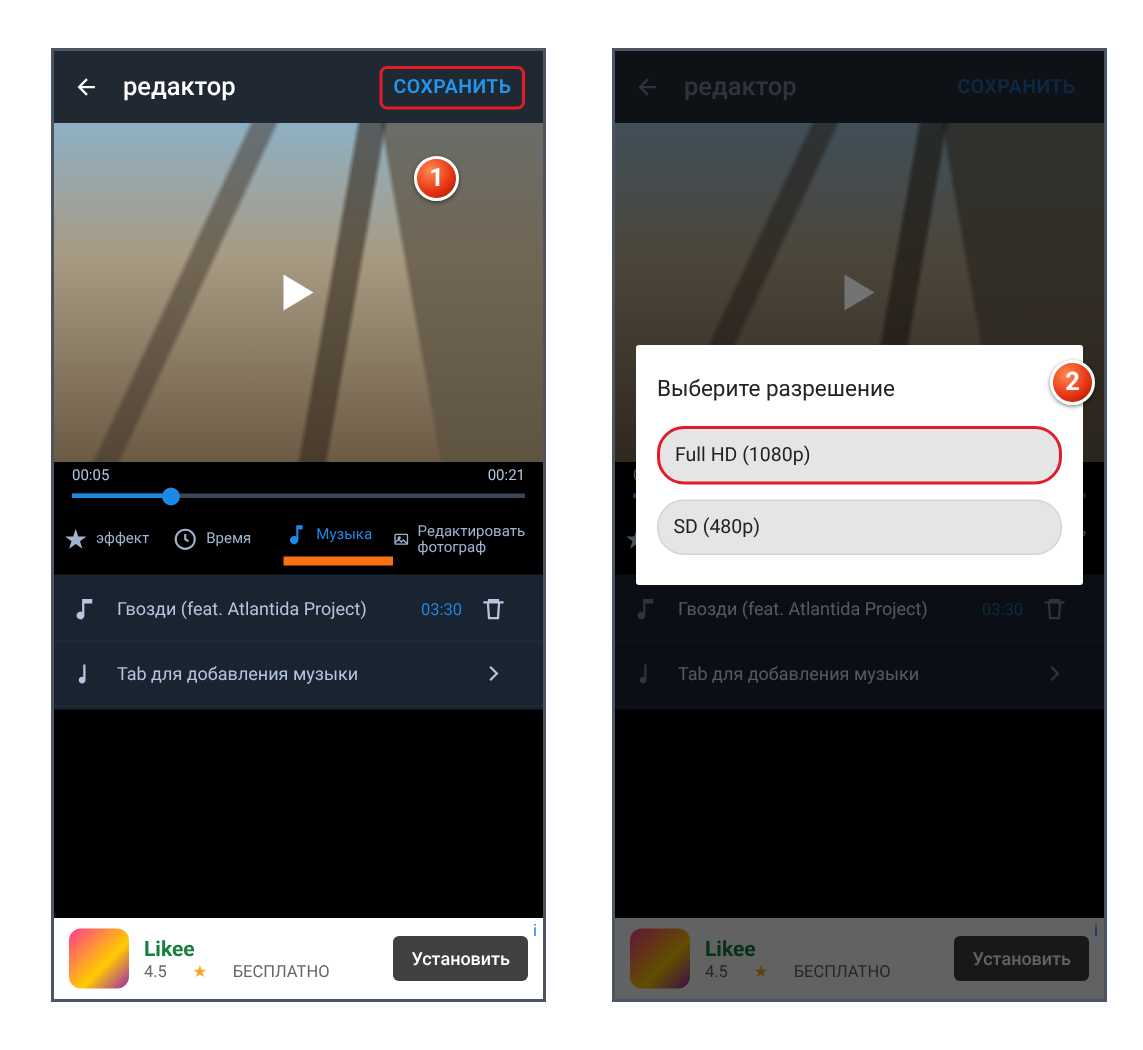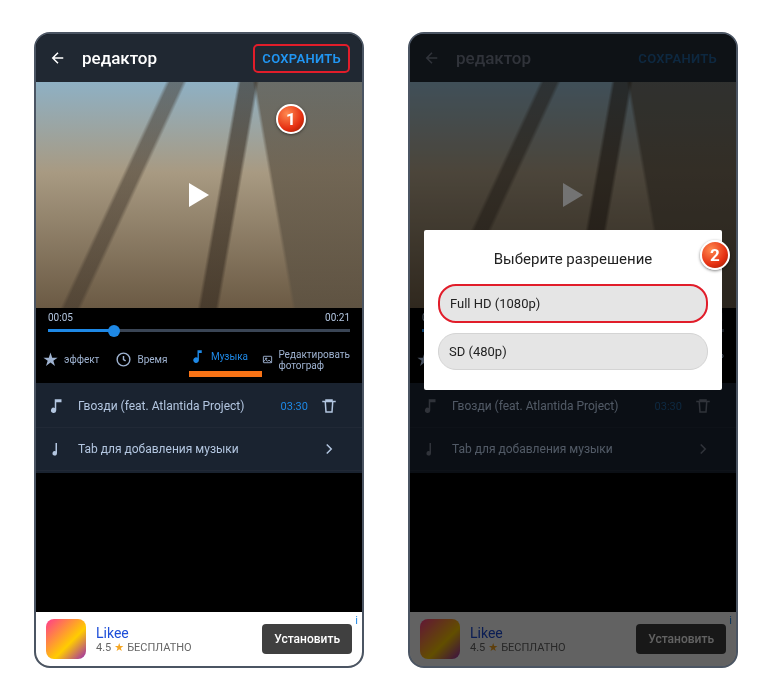--- a/index.html
+++ b/index.html
@@ -1,20 +1,20 @@
 <!DOCTYPE html>
 <html><head>
 <meta charset="utf-8">
 <style>
   *{box-sizing:border-box;margin:0;padding:0;font-family:Roboto,Arial,sans-serif}
   body{background:#fff;width:762px;height:700px;position:relative}
   .frame{position:absolute;top:0;height:700px;padding:32px 0}
   .frame-l{left:26px;width:346px}
   .frame-r{left:400px;width:346px}
-  .phone{width:330px;height:636px;margin:0 auto;background:#000;border:2px solid #4b5563;border-radius:16px;overflow:hidden;position:relative}
+  .phone{width:330px;height:636px;margin:0 auto;background:#000;border:2px solid #4b5563;border-radius:0;overflow:hidden;position:relative}
   .hdr{height:48px;background:#202832;display:flex;align-items:center;padding:0 12px;color:#fff}
   .back{width:20px;height:20px;display:flex;align-items:center;justify-content:center}
   .back svg{width:18px;height:18px;fill:none;stroke:#fff;stroke-width:2}
   .dim .back svg{stroke:#6b7280}
   .title{font-size:17px;font-weight:500;margin-left:14px;flex:1}
   .dim .title{color:#6b7280}
   .save{font-size:13px;font-weight:600;color:#2196f3;letter-spacing:.3px;padding:5px 7px}
   .save.hi{border:2.5px solid #e11d2a;border-radius:5px}
   .dim .save{color:#1e5a8f}
   .vid{height:226px;position:relative;background:linear-gradient(180deg,#8eb0c4 0%,#a89a82 40%,#6b5a44 100%);display:flex;align-items:center;justify-content:center}
@@ -34,27 +34,27 @@
   .tab svg{width:17px;height:17px}
   .list{background:#1a2330;padding:2px 0}
   .row{display:flex;align-items:center;padding:12px;color:#b3c6e0;font-size:12px;border-bottom:1px solid rgba(255,255,255,.03)}
   .row svg{width:18px;height:18px;margin-right:12px}
   .row-lbl{flex:1}
   .dur{color:#1e88e5;font-size:11px;margin-right:12px}
   .ad{position:absolute;bottom:0;left:0;right:0;height:54px;background:#fff;display:flex;align-items:center;padding:0 10px}
   .dim .ad{filter:brightness(.85)}
   .adico{width:40px;height:40px;border-radius:8px;background:linear-gradient(135deg,#ff3b8d,#ffcc00 60%,#9c27b0)}
   .adtxt{margin-left:10px;flex:1}
-  .adname{font-size:14px;font-weight:400;color:#1d4ed8}
-  .adline{font-size:11px;color:#666;display:flex;align-items:flex-start;gap:3px}
+  .adname{font-size:14px;font-weight:700;color:#15803d}
+  .adline{font-size:11px;color:#666;display:flex;align-items:flex-start;gap:17px}
   .adbtn{background:#404040;color:#fff;font-size:12px;font-weight:500;padding:8px 12px;border-radius:4px}
   .adinfo{position:absolute;top:2px;right:4px;font-size:11px;color:#1e88e5}
   .overlay{position:absolute;inset:0;background:rgba(0,0,0,.55);z-index:5}
   .modal{position:absolute;top:196px;left:14px;right:14px;background:#fff;border-radius:2px;z-index:6;padding:20px 14px 10px}
-  .mtitle{text-align:center;font-size:15px;color:#222;margin-bottom:16px}
+  .mtitle{font-size:15px;color:#222;margin-bottom:16px}
   .opt{display:block;width:100%;background:#e5e5e5;border:1px solid #d4d4d4;border-radius:18px;padding:10px;margin-bottom:10px;font-size:13px;color:#222;text-align:left}
   .opt.hi{border:2.5px solid #e11d2a}
   .badge{position:absolute;width:30px;height:30px;border-radius:50%;background:radial-gradient(circle at 35% 30%,#ff8a50,#e53012 60%,#8b1a00);color:#fff;font-size:17px;font-weight:700;display:flex;align-items:center;justify-content:center;border:2px solid #fff;box-shadow:0 1px 3px rgba(0,0,0,.5);z-index:10}
 </style>
 </head>
 <body>
 
 <div class="frame frame-l">
   <div class="phone">
     <div class="hdr">

